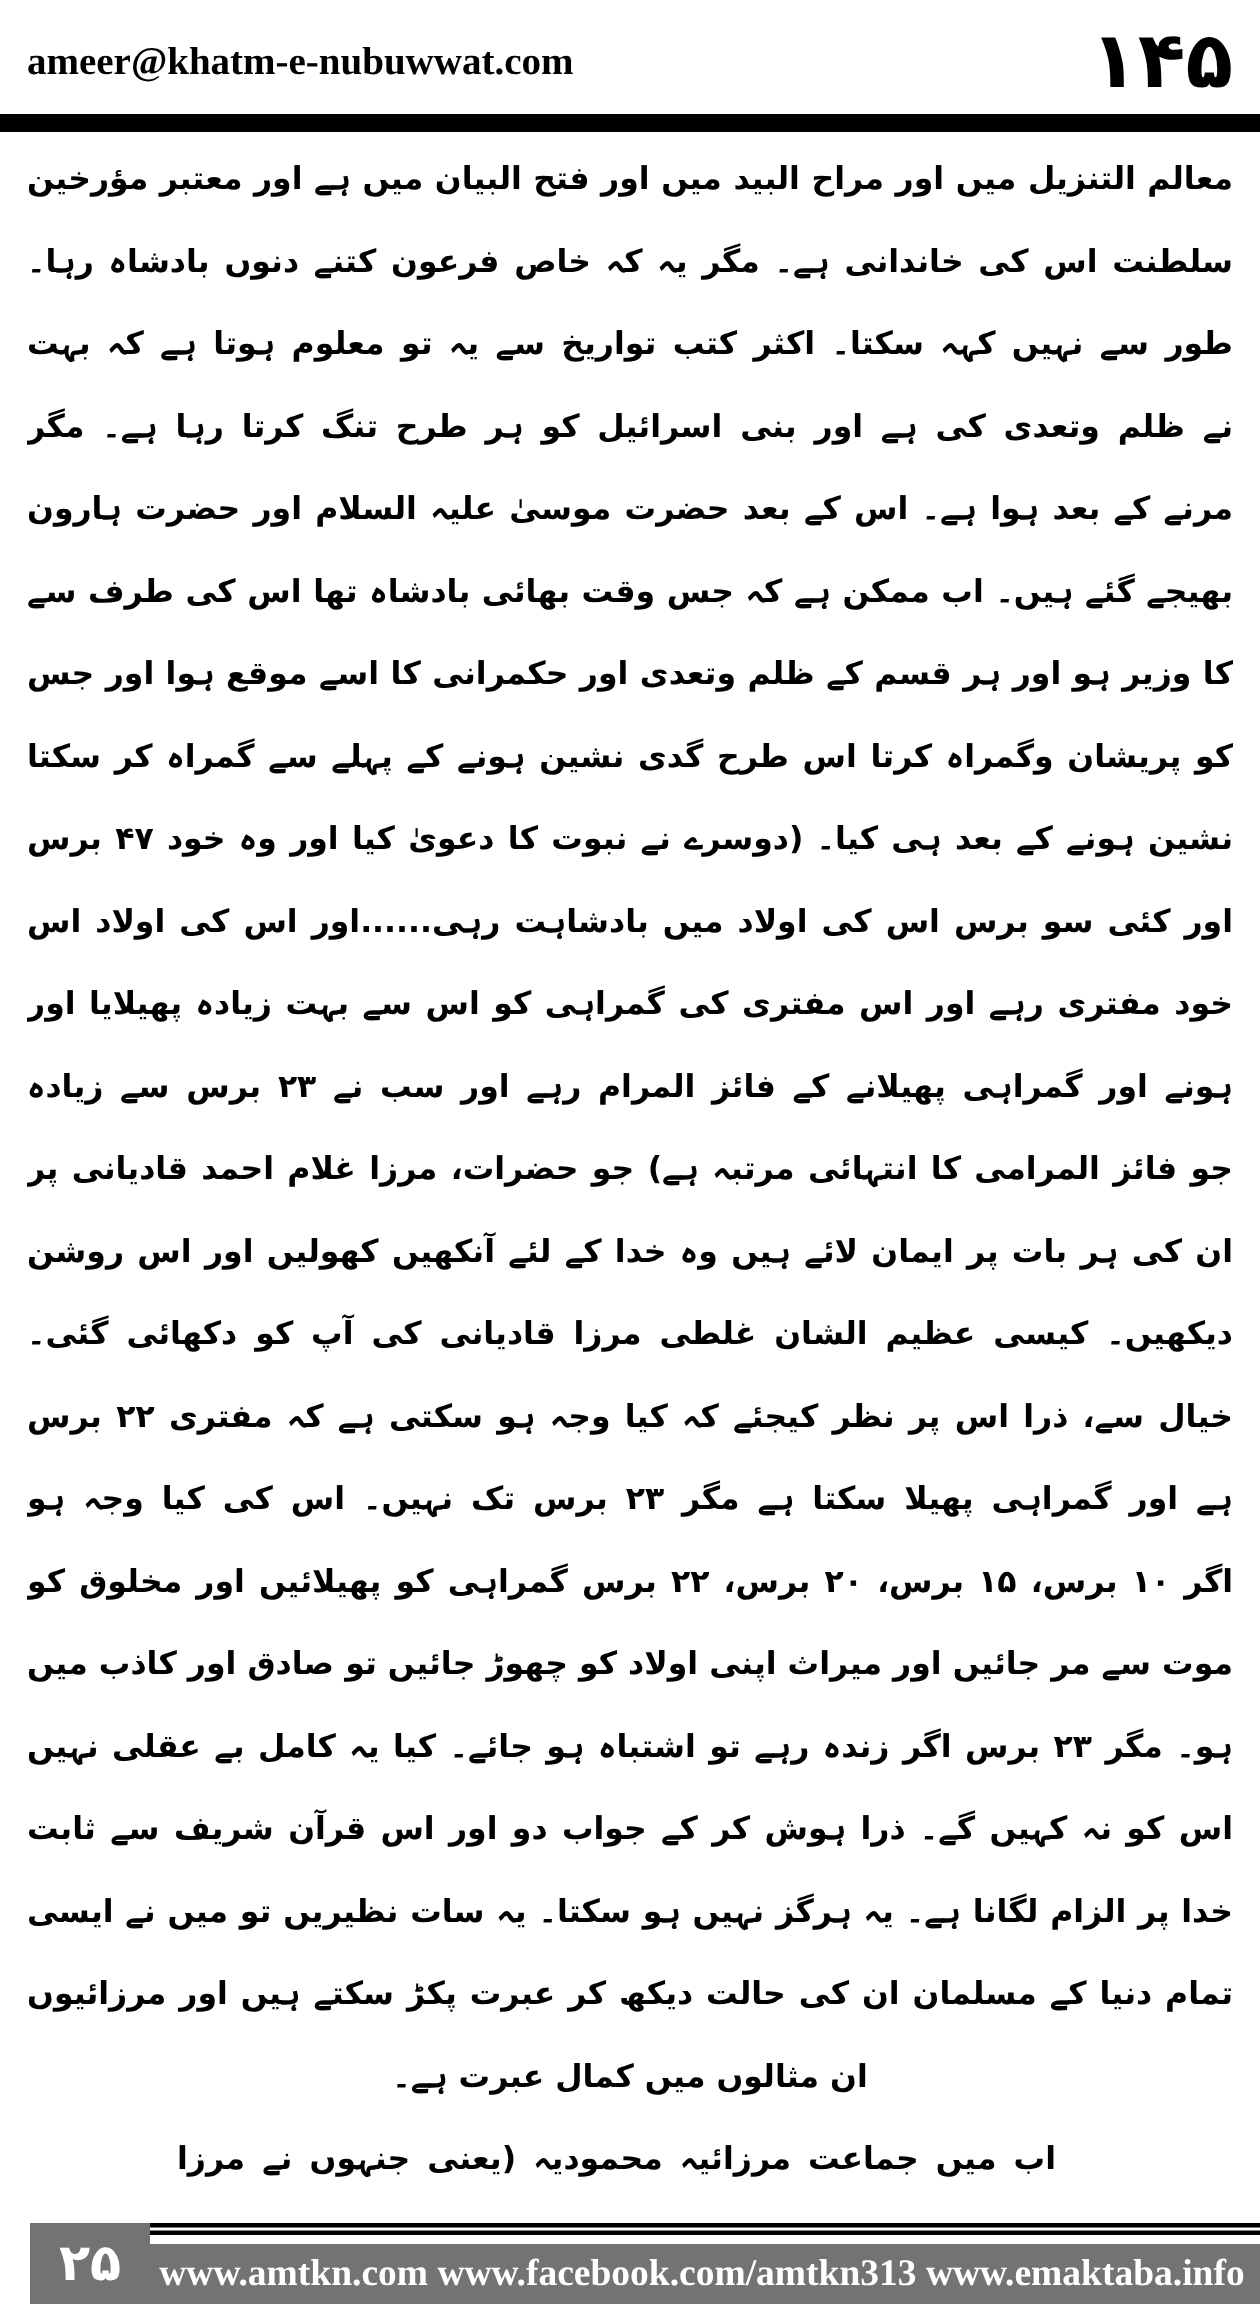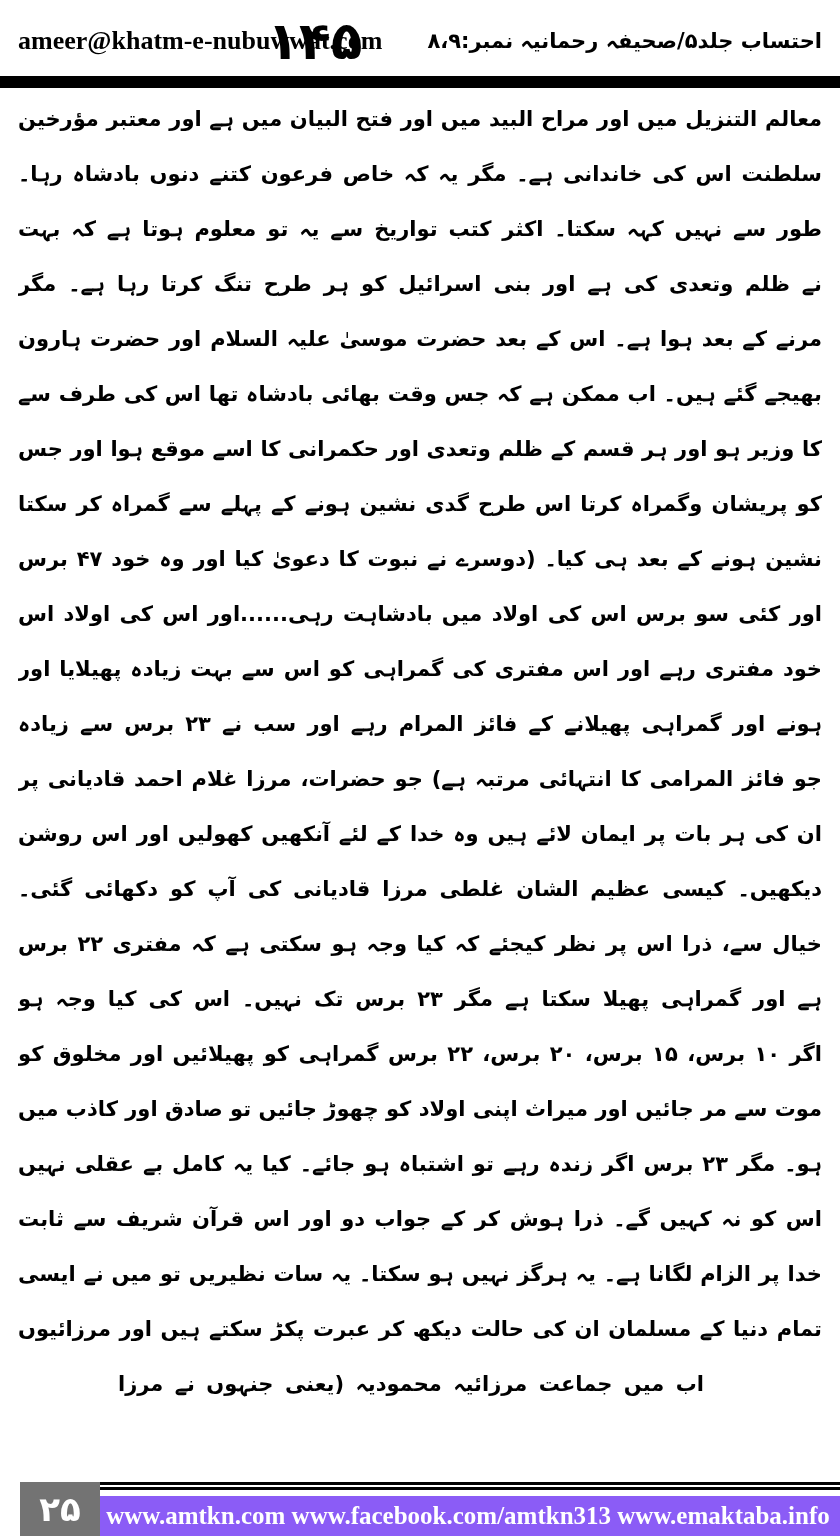--- a/index.html
+++ b/index.html
@@ -74,36 +74,35 @@
     direction:rtl;
     z-index:2;
   }
   .bar-group{
     position:absolute;left:96px;right:0;bottom:4px;
   }
   .thin-rules{height:14px;}
   .thin-rules .tr1{height:3px;background:#000;margin-bottom:2px;}
   .thin-rules .tr2{height:3px;background:#000;margin-bottom:3px;}
   .url-bar{
-    height:40px;background:#8b5cf6;color:#fff;
+    height:40px;background:#737373;color:#fff;
     display:flex;align-items:center;justify-content:center;
     font-family:"Liberation Serif",serif;
     font-weight:bold;font-size:25px;
     direction:ltr;white-space:nowrap;
   }
 </style>
 </head>
 <body>
 
 <div class="page">
 
   <div class="hdr">
     <div class="hdr-email">ameer@khatm-e-nubuwwat.com</div>
     <div class="hdr-pageno">۱۴۵</div>
-    <div class="hdr-title">احتساب جلد۵/صحیفہ رحمانیہ نمبر:۸،۹</div>
   </div>
 
   <div class="hdr-rule"></div>
 
   <div class="body">
     <div>
         <div class="line">معالم التنزیل میں اور مراح البید میں اور فتح البیان میں ہے اور معتبر مؤرخین یہ کہتے ہیں کہ</div>
         <div class="line">سلطنت اس کی خاندانی ہے۔ مگر یہ کہ خاص فرعون کتنے دنوں بادشاہ رہا۔ اس کو میں پورے</div>
         <div class="line">طور سے نہیں کہہ سکتا۔ اکثر کتب تواریخ سے یہ تو معلوم ہوتا ہے کہ بہت زمانہ دراز تک اس</div>
         <div class="line">نے ظلم وتعدی کی ہے اور بنی اسرائیل کو ہر طرح تنگ کرتا رہا ہے۔ مگر بادشاہ اپنے بھائی کے</div>
@@ -120,20 +119,21 @@
         <div class="line">دیکھیں۔ کیسی عظیم الشان غلطی مرزا قادیانی کی آپ کو دکھائی گئی۔ محض آپ کی خیر خواہی کے</div>
         <div class="line">خیال سے، ذرا اس پر نظر کیجئے کہ کیا وجہ ہو سکتی ہے کہ مفتری ۲۲ برس تک تو کامیاب رہ سکتا</div>
         <div class="line">ہے اور گمراہی پھیلا سکتا ہے مگر ۲۳ برس تک نہیں۔ اس کی کیا وجہ ہو سکتی ہے کہ بہت سے مفتری</div>
         <div class="line">اگر ۱۰ برس، ۱۵ برس، ۲۰ برس، ۲۲ برس گمراہی کو پھیلائیں اور مخلوق کو تباہ کریں اور اپنی معمولی</div>
         <div class="line">موت سے مر جائیں اور میراث اپنی اولاد کو چھوڑ جائیں تو صادق اور کاذب میں اشتباہ نہ</div>
         <div class="line">ہو۔ مگر ۲۳ برس اگر زندہ رہے تو اشتباہ ہو جائے۔ کیا یہ کامل بے عقلی نہیں ہے یا محض زبردستی</div>
         <div class="line">اس کو نہ کہیں گے۔ ذرا ہوش کر کے جواب دو اور اس قرآن شریف سے ثابت بتانا کلام</div>
         <div class="line">خدا پر الزام لگانا ہے۔ یہ ہرگز نہیں ہو سکتا۔ یہ سات نظیریں تو میں نے ایسی پیش کیں جنہیں</div>
         <div class="line">تمام دنیا کے مسلمان ان کی حالت دیکھ کر عبرت پکڑ سکتے ہیں اور مرزائیوں کے لئے خصوصاً</div>
       </div>
+    <div class="line centered">ان مثالوں میں کمال عبرت ہے۔</div>
     <div class="line indented">اب میں جماعت مرزائیہ محمودیہ (یعنی جنہوں نے مرزا محمود کو خلیفہ اور اپنا مقتدیٰ</div>
   </div>
 
   <div class="footer">
     <div class="page-badge">۲۵</div>
     <div class="bar-group">
       <div class="thin-rules">
         <div class="tr1"></div>
         <div class="tr2"></div>
       </div>

